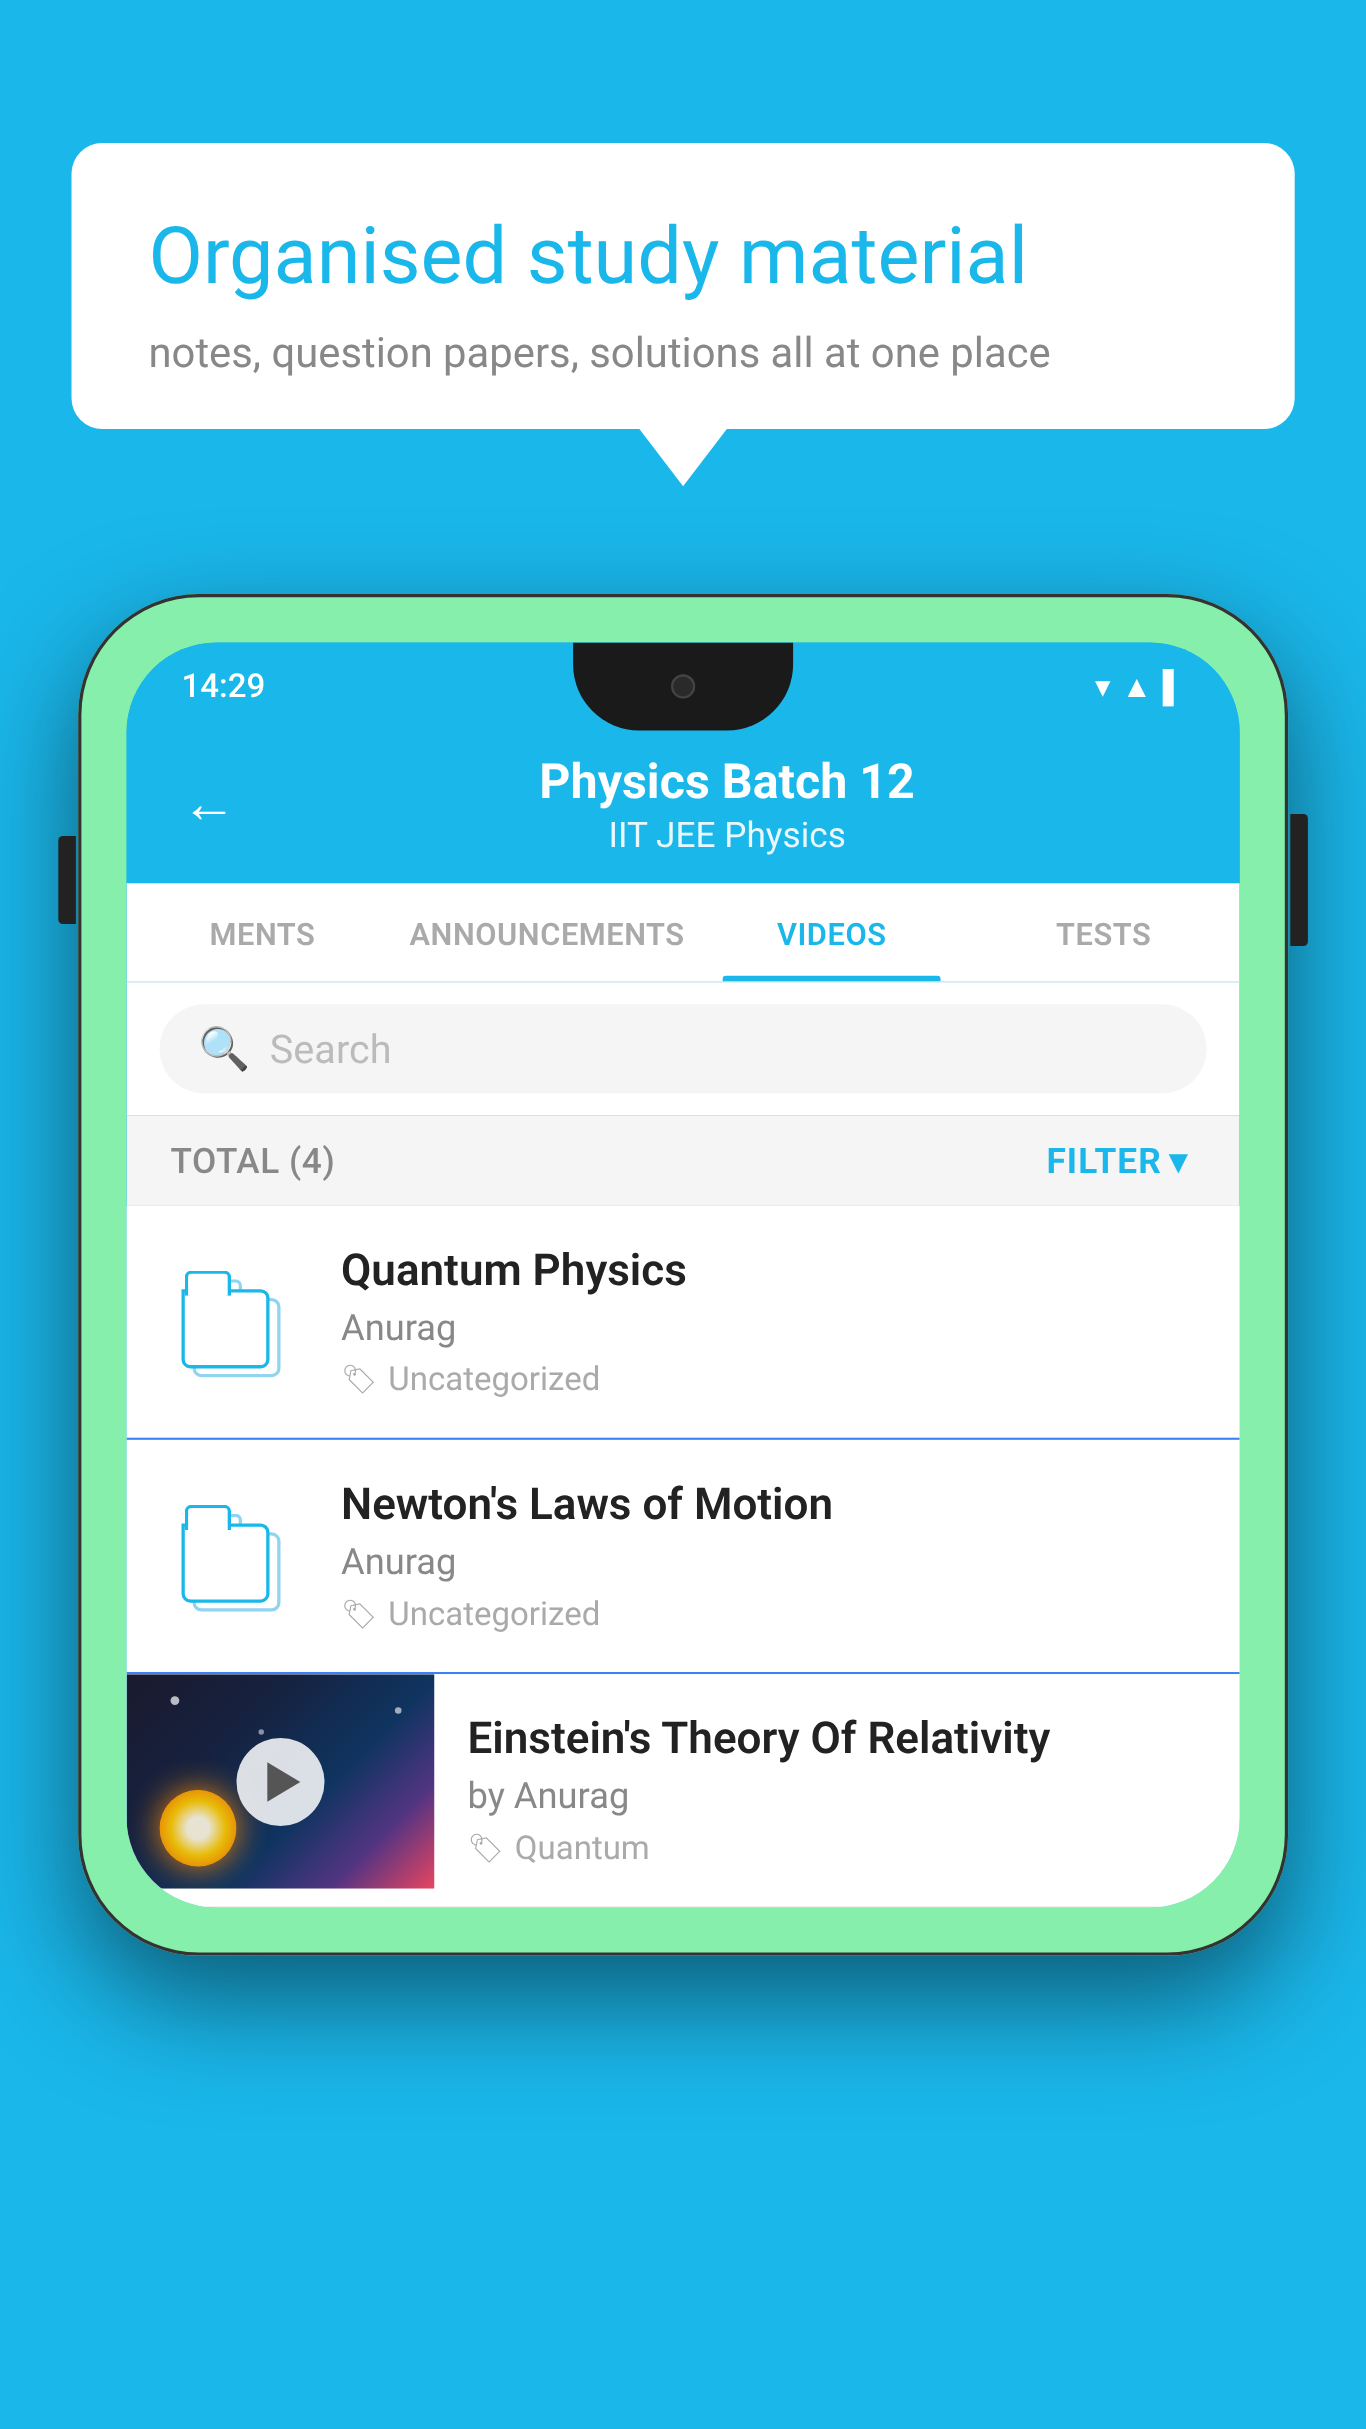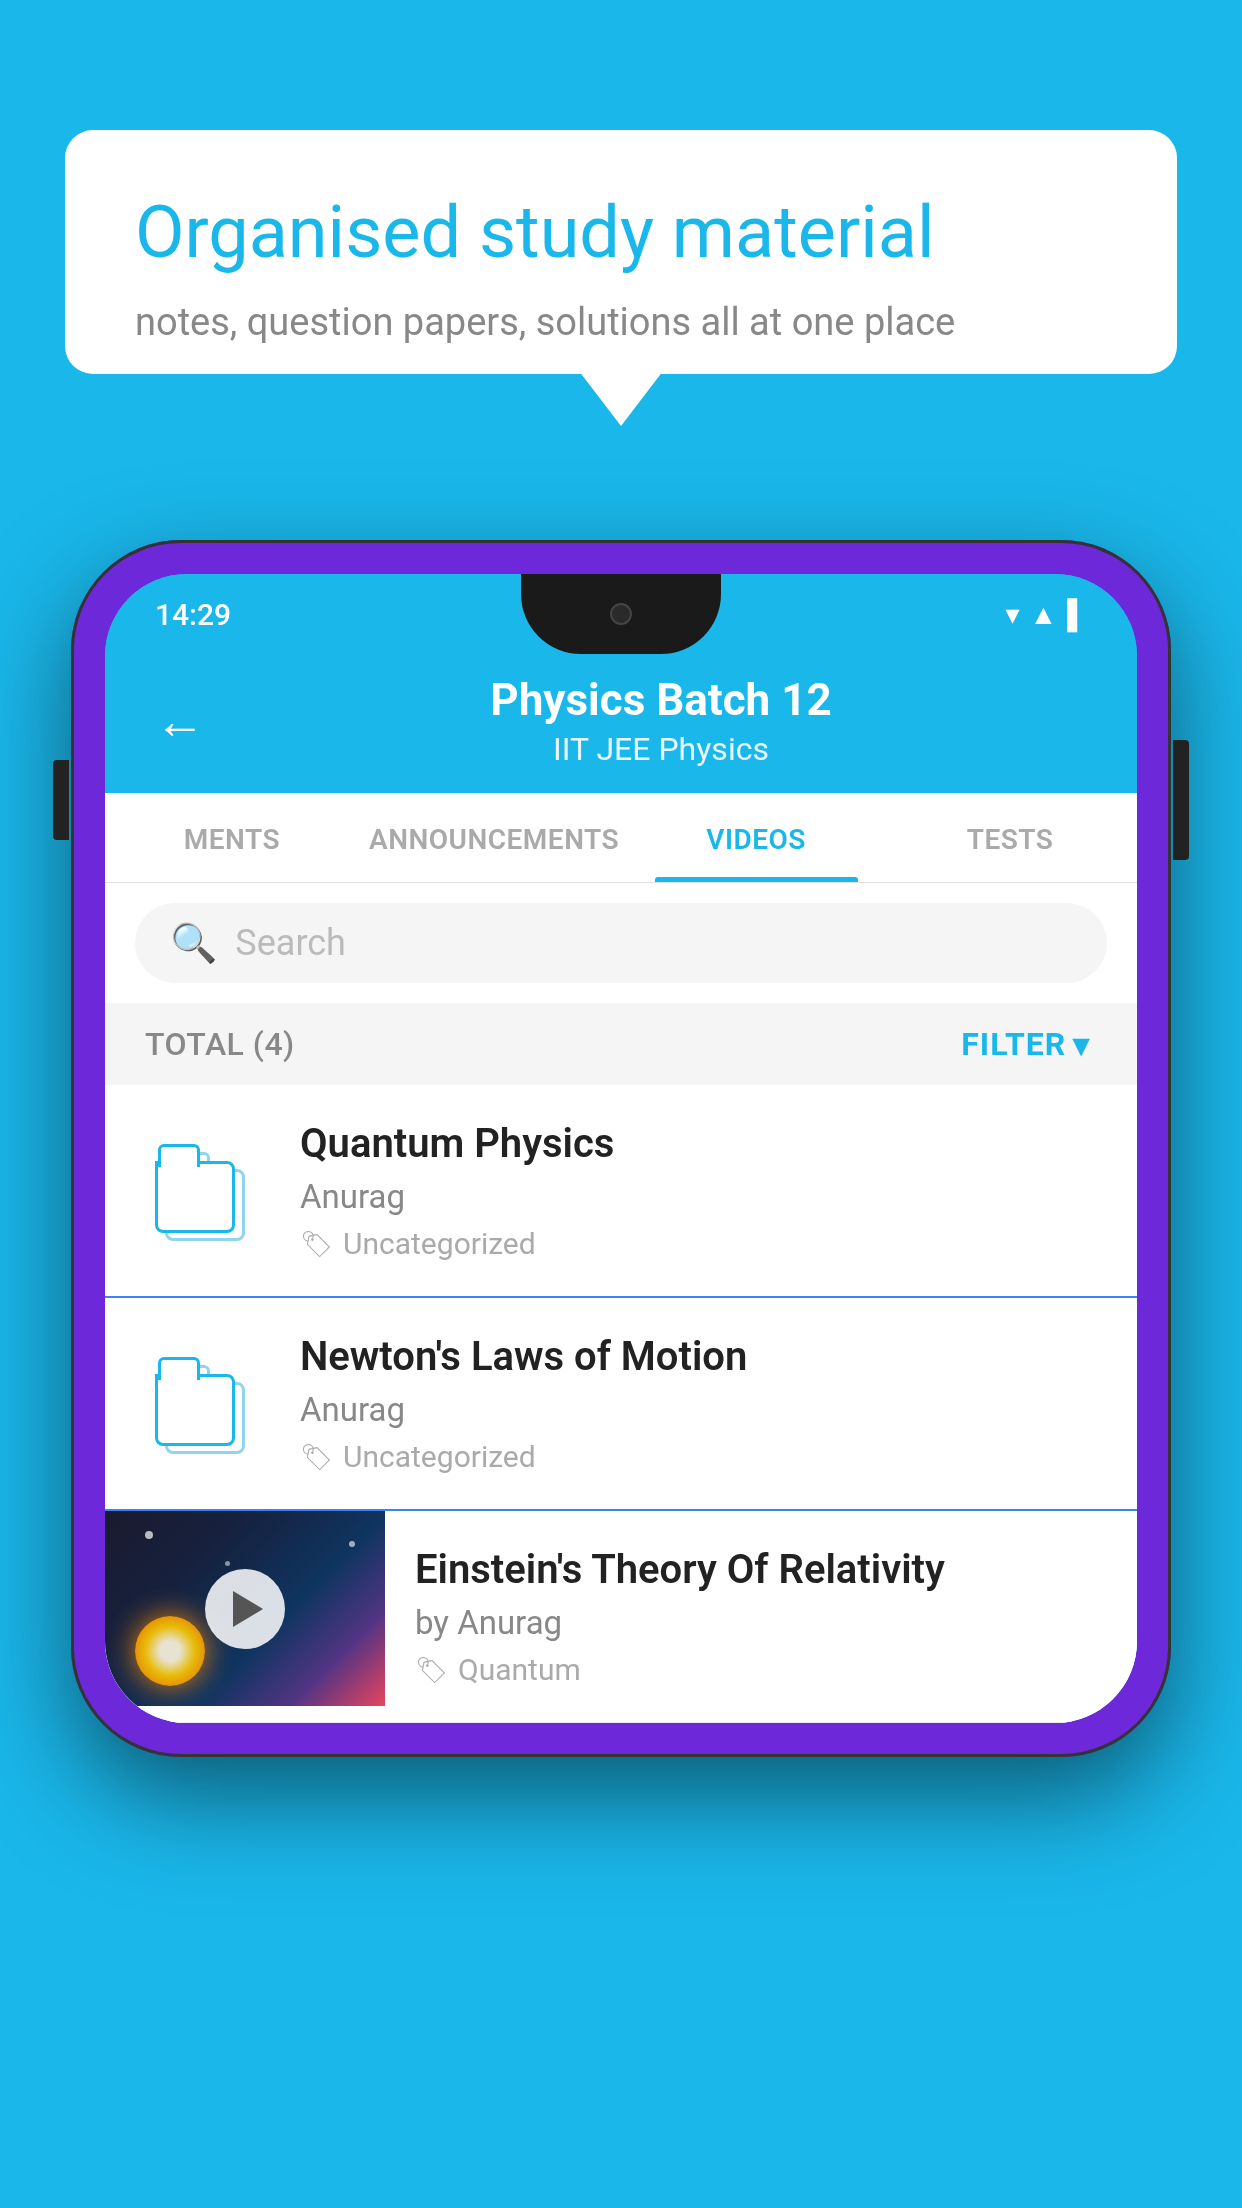--- a/index.html
+++ b/index.html
@@ -17,21 +17,21 @@
     .speech-bubble-container {
       position: absolute;
       top: 130px;
       left: 65px;
       right: 65px;
     }
 
     .speech-bubble {
       background: white;
       border-radius: 28px;
-      padding: 60px 70px 30px 70px;
+      padding: 60px 70px 46px 70px;
       position: relative;
     }
 
     .speech-bubble::after {
       content: '';
       position: absolute;
       bottom: -52px;
       left: 50%;
       transform: translateX(-50%);
       width: 0;
@@ -58,23 +58,23 @@
     
     .phone-wrapper {
       position: absolute;
       top: 540px;
       left: 50%;
       transform: translateX(-50%);
       width: 1100px;
     }
 
     .phone-outer {
-      background: #6d28d9;
+      background: #86efac;
       border-radius: 110px;
-      padding: 34px;
+      padding: 44px;
       box-shadow: 0 40px 100px rgba(0,0,0,0.5), inset 0 0 0 3px #333;
       position: relative;
     }
 
     
     .phone-outer::before {
       content: '';
       position: absolute;
       left: -18px;
       top: 220px;

